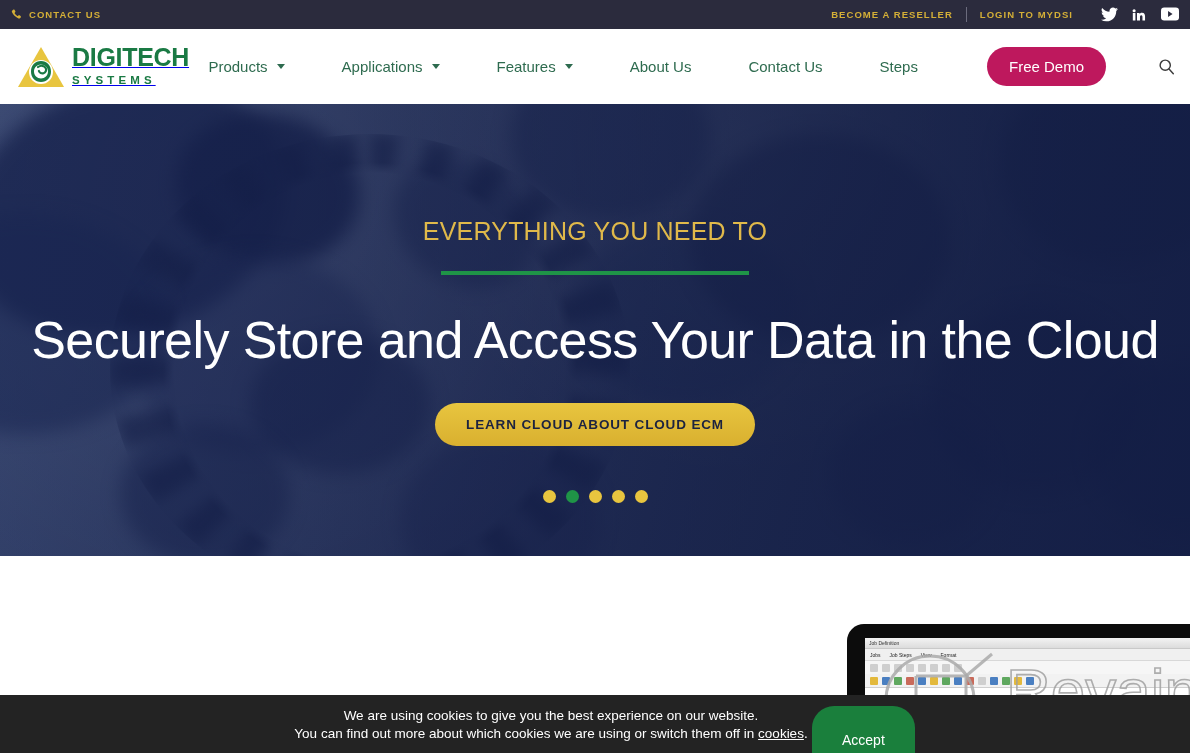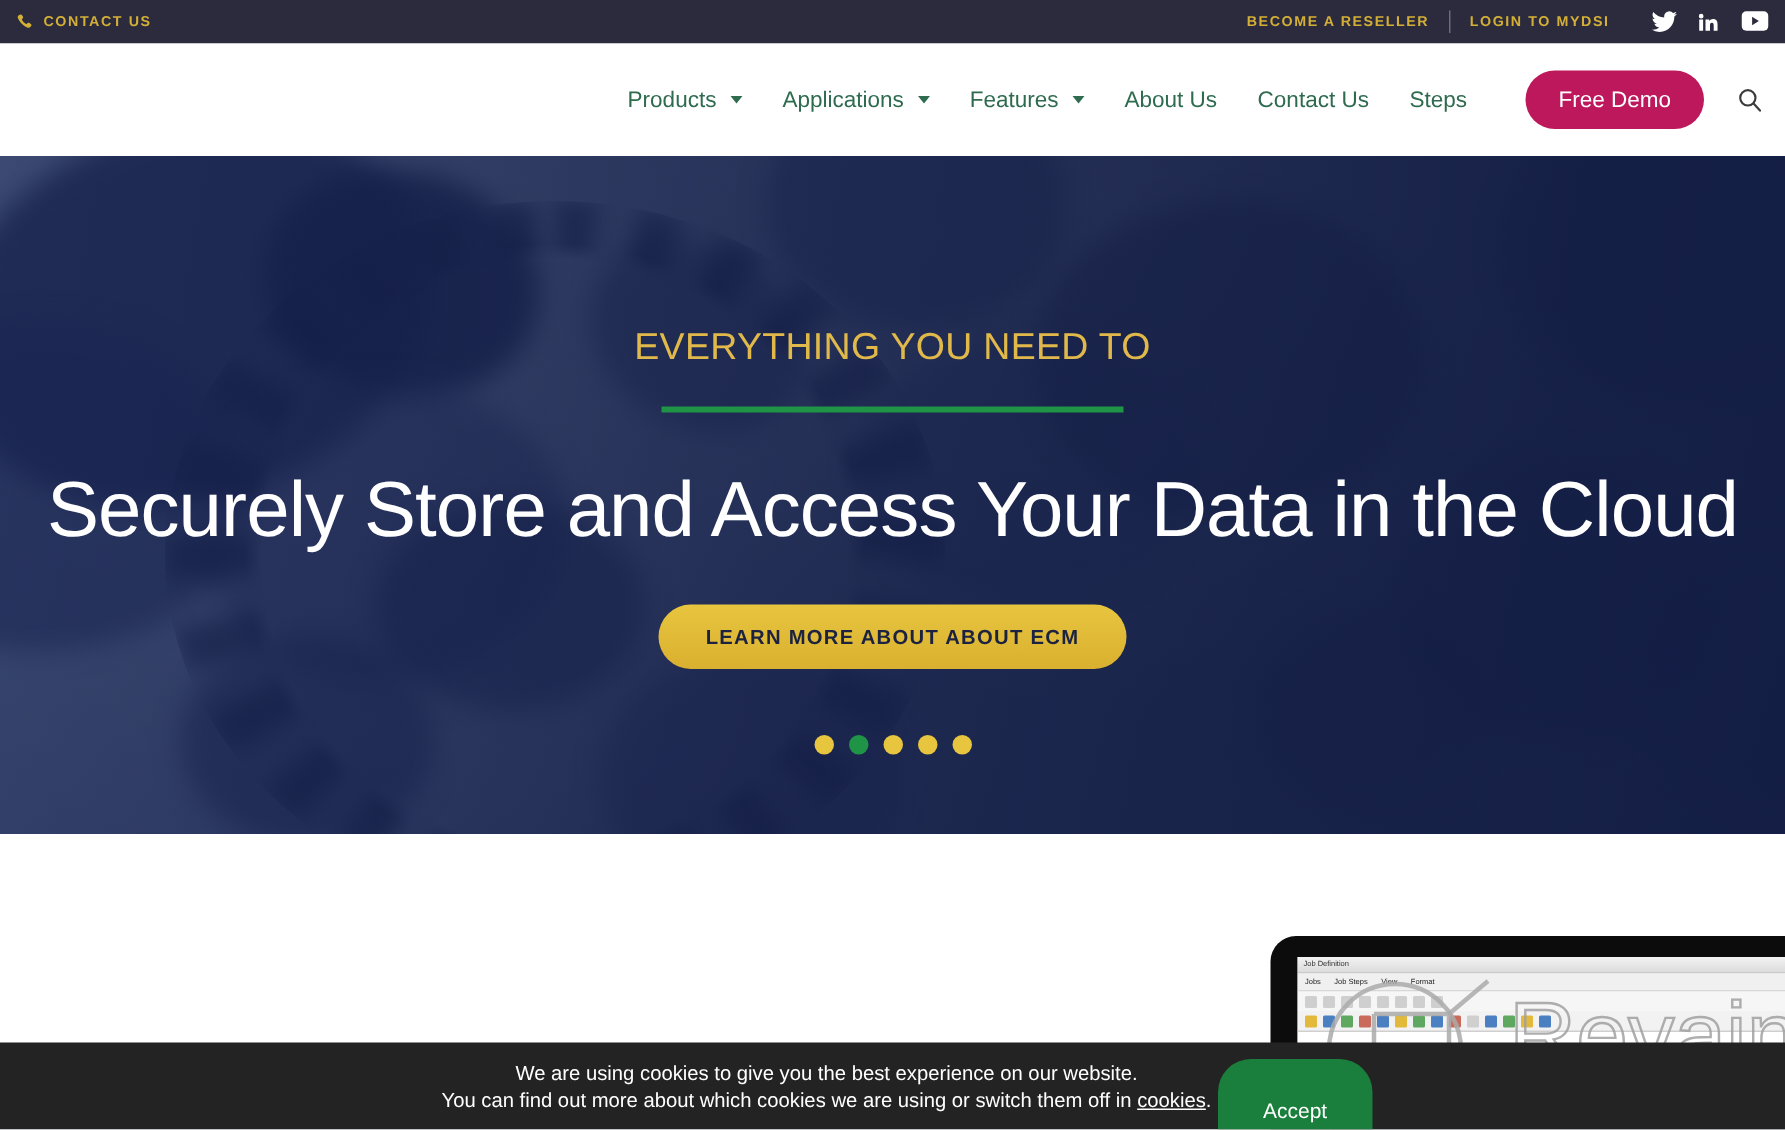--- a/index.html
+++ b/index.html
@@ -39,21 +39,21 @@
   .logo-mark { width:50px; height:44px; position:relative; }
   .logo-text { margin-left:6px; }
   .logo-title {
     color:#1a7a44; font-size:25px; font-weight:bold; letter-spacing:-0.3px;
     line-height:24px; font-family:"Liberation Sans", sans-serif;
   }
   .logo-sub {
     color:#1a7a44; font-size:11.5px; font-weight:bold; letter-spacing:4.1px;
     line-height:13px; margin-top:1px;
   }
-  .nav { margin-left:auto; display:flex; align-items:center; padding-right:14px; }
+  .nav { margin-left:auto; display:flex; align-items:center; padding-right:14px;gap:30px; }
   .nav-item {
     display:flex; align-items:center; color:#2e6b4f; font-size:15px;
     text-decoration:none; margin-right:27px; white-space:nowrap;
   }
   .nav-item:last-of-type { margin-right:0; }
   .caret {
     width:0; height:0; margin-left:9px;
     border-left:4px solid transparent; border-right:4px solid transparent;
     border-top:5px solid #2e6b4f;
   }
@@ -238,20 +238,34 @@
           <svg width="18" height="14" viewBox="0 0 28 20">
               <rect x="0" y="0" width="28" height="20" rx="5"></rect>
               <path fill="#2b2b3d" d="M11 5.5l7 4.5-7 4.5z"></path>
             </svg>
         </span>
       </span>
     </div>
   </div>
 
   <div class="header">
+    <a class="logo" href="#">
+      <span class="logo-mark">
+        <svg width="50" height="44" viewBox="0 0 50 44">
+          <polygon points="25,2 48,42 2,42" fill="#e8c53f"></polygon>
+          <circle cx="25" cy="27" r="12" fill="#ffffff"></circle>
+          <path d="M25 16c-6 0-10 4.5-10 10.5S19 37 25 37s10-4.5 10-10.5S31 16 25 16zm0 3.5c3.9 0 7 3.1 7 7s-3.1 7-7 7-7-3.1-7-7 3.1-7 7-7z" fill="#1a7a44"></path>
+          <path d="M22 22c2.5-2 6.5-1.6 7.8 1.2.9 2-.2 4.3-2.3 5-1.9.6-4-.4-4.6-2.2" fill="none" stroke="#1a7a44" stroke-width="2.2" stroke-linecap="round"></path>
+        </svg>
+      </span>
+      <span class="logo-text">
+        <span class="logo-title">DIGITECH</span>
+        <span class="logo-sub">SYSTEMS</span>
+      </span>
+    </a>
 
     <div class="nav">
       <a class="nav-item" href="#">
         <span>Products</span>
         <span class="caret"></span>
       </a>
       <a class="nav-item" href="#">
         <span>Applications</span>
         <span class="caret"></span>
       </a>
@@ -297,21 +311,21 @@
         <div class="gear g14"></div>
         <div class="gear g15"></div>
       <div class="teeth"></div>
       <div class="hero-tint"></div>
     </div>
 
     <div class="hero-inner">
       <div class="eyebrow">EVERYTHING YOU NEED TO</div>
       <div class="eyebrow-rule"></div>
       <h1 class="hero-title">Securely Store and Access Your Data in the Cloud</h1>
-      <a class="hero-cta" href="#">LEARN MORE ABOUT ABOUT ECM</a>
+      <a class="hero-cta" href="#">LEARN CLOUD ABOUT CLOUD ECM</a>
       <div class="dots">
         <span class="dot"></span>
         <span class="dot active"></span>
         <span class="dot"></span>
         <span class="dot"></span>
         <span class="dot"></span>
       </div>
     </div>
   </div>
 

